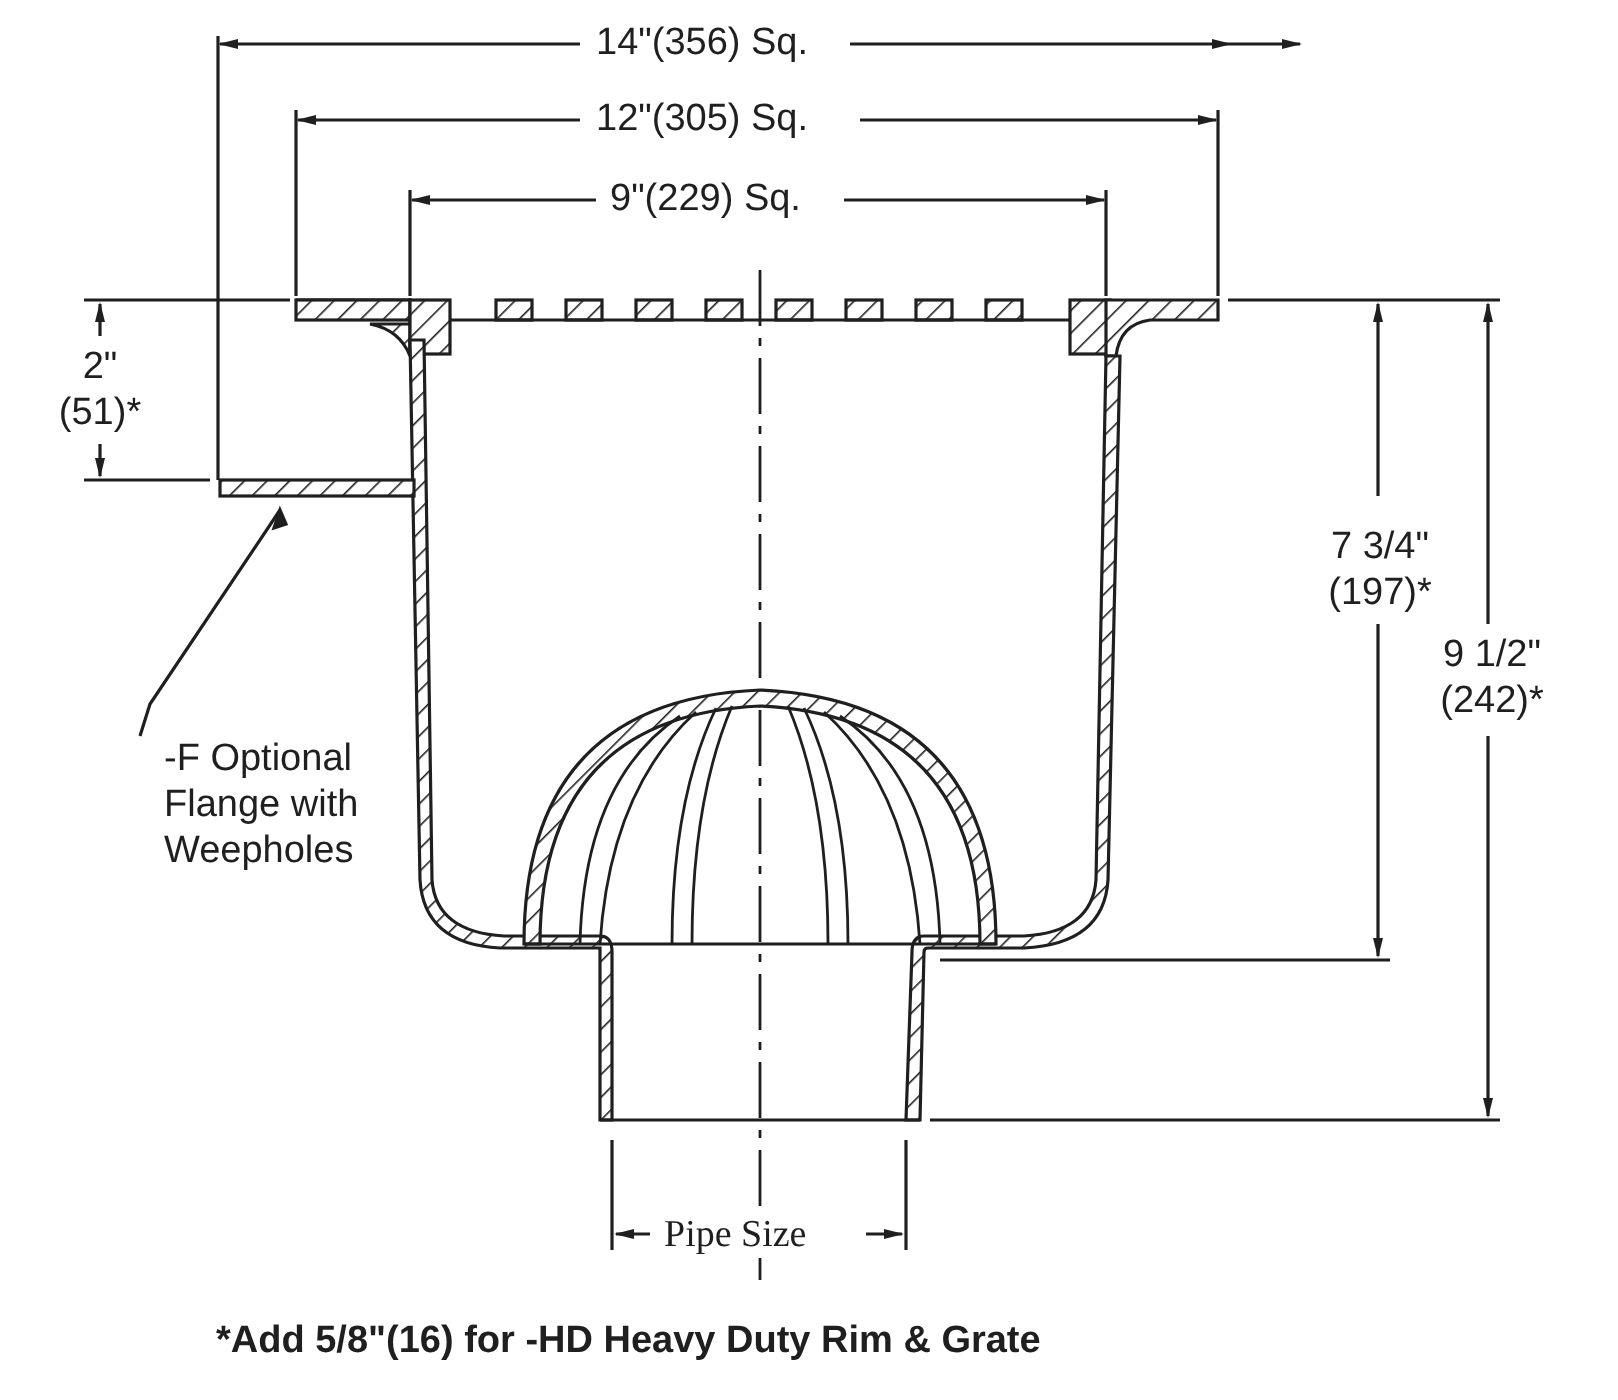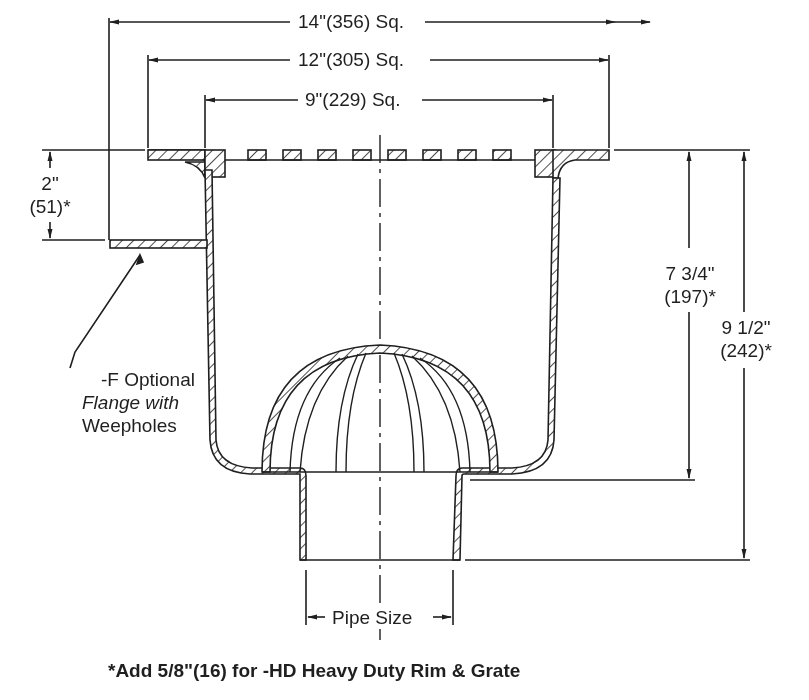--- a/index.html
+++ b/index.html
@@ -121,19 +121,19 @@
 
 <div class="lbl center" style="left:22px; top:172px; width:56px;">2"</div>
 <div class="lbl center" style="left:22px; top:195px; width:56px;">(51)*</div>
 
 <div class="lbl center" style="left:652px; top:262px; width:76px;">7 3/4"</div>
 <div class="lbl center" style="left:652px; top:285px; width:76px;">(197)*</div>
 
 <div class="lbl center" style="left:706px; top:316px; width:80px;">9 1/2"</div>
 <div class="lbl center" style="left:706px; top:339px; width:80px;text-align:center;">(242)*</div>
 
-<div class="lbl" style="left:82px; top:368px;margin-left:19px;">-F Optional</div>
-<div class="lbl" style="left:82px; top:391px;font-style:italic;">Flange with</div>
+<div class="lbl" style="left:82px; top:368px;">-F Optional</div>
+<div class="lbl" style="left:82px; top:391px;">Flange with</div>
 <div class="lbl" style="left:82px; top:414px;text-align:center;">Weepholes</div>
 
-<div class="lbl" style="left:332px; top:606px;">Pipe Size</div>
+<div class="lbl" style="left:332px; top:606px;font-family:Liberation Serif, serif;">Pipe Size</div>
 
 <div class="footnote">*Add 5/8"(16) for -HD Heavy Duty Rim &amp; Grate</div>
 
 </body></html>

